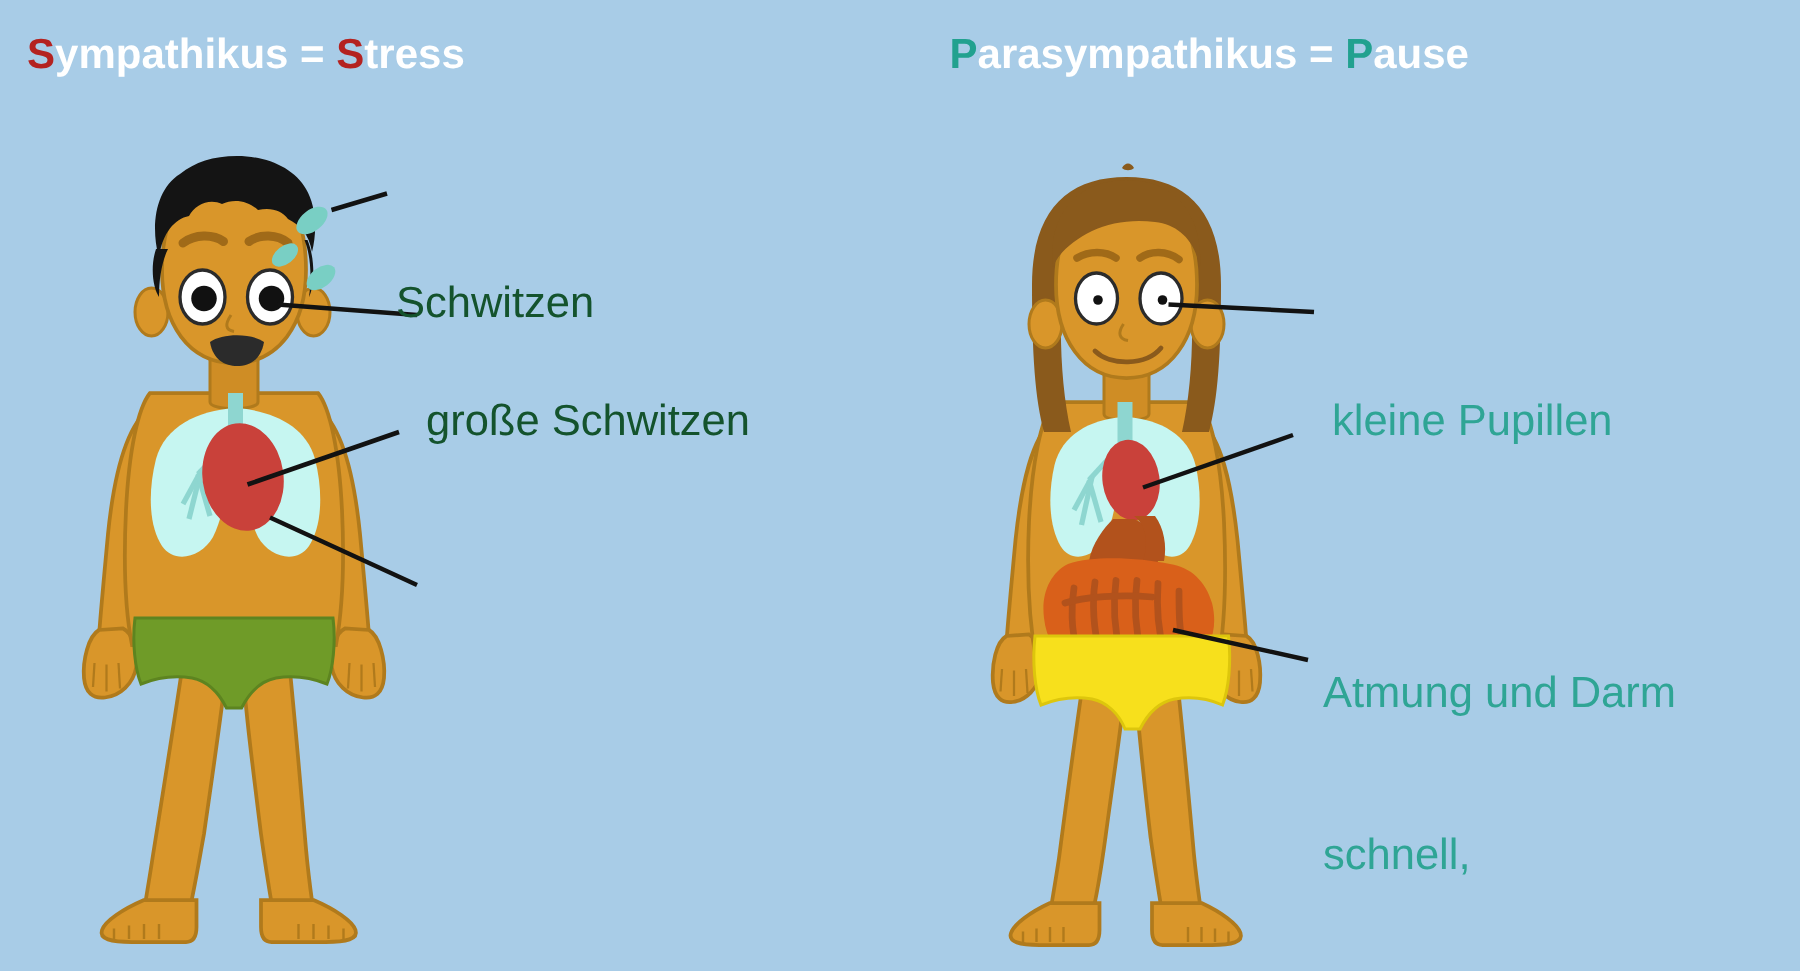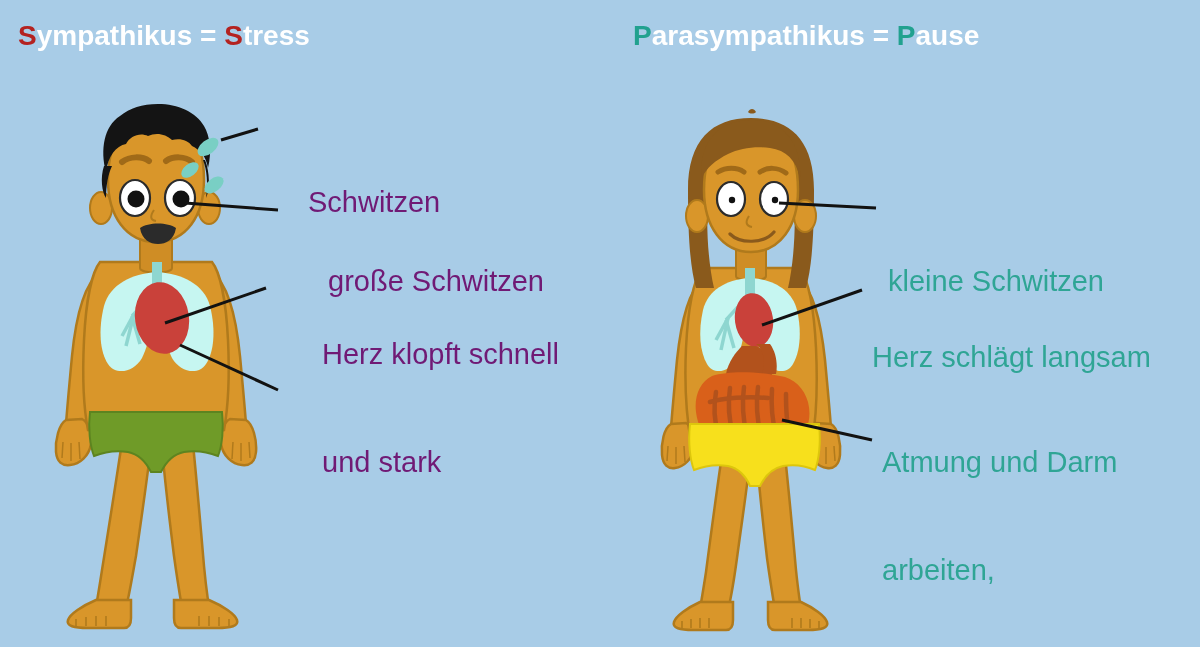--- a/index.html
+++ b/index.html
@@ -23,21 +23,21 @@
   #title-right{left:589px;top:20px;margin-left:44px;}
   .init-red{color:#b42220;}
   .init-teal{color:#21a18f;}
 
   .label{
     position:absolute;
     font-size:29px;
     line-height:36px;
     white-space:pre;
   }
-  .lbl-red{color:#701a75;margin-left:44px;}
+  .lbl-red{color:#14532d;}
   .lbl-teal{color:#2fa595;}
 
   svg.art{position:absolute;left:0;top:0;width:1200px;height:647px;}
 </style>
 </head>
 <body>
 
 <div id="stage">
 
   <svg class="art" viewBox="0 0 1200 647">
@@ -255,34 +255,27 @@
   <div class="title" id="title-right"><span class="init-teal">P</span><span>arasympathikus = </span><span class="init-teal">P</span><span>ause</span></div>
 
   <div class="label lbl-red" style="left:264px;top:112px;">
     <div>Schwitzen</div>
   </div>
 
   <div class="label lbl-red" style="left:284px;top:191px;">
     <div>große Schwitzen</div>
   </div>
 
-  <div class="label lbl-red" style="left:278px;top:264px;">
-    <div>Herz klopft schnell</div>
-    <div>und stark</div>
-  </div>
 
 
   <div class="label lbl-teal" style="left:888px;top:191px;">
-    <div>kleine Schwitzen</div>
-  </div>
-
-  <div class="label lbl-teal" style="left:872px;top:267px;">
-    <div>Herz schlägt langsam</div>
-  </div>
+    <div>kleine Pupillen</div>
+  </div>
+
 
   <div class="label lbl-teal" style="left:882px;top:372px;">
     <div>Atmung und Darm</div>
-    <div>arbeiten,</div>
+    <div>schnell,</div>
     
     
   </div>
 
 </div>
 
 </body></html>

